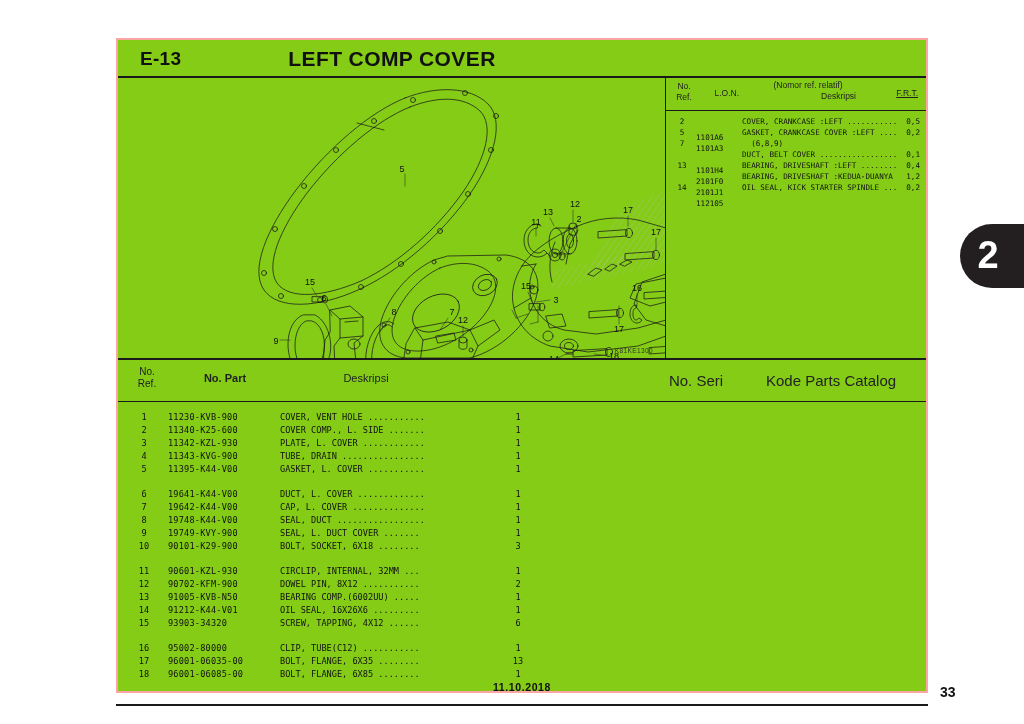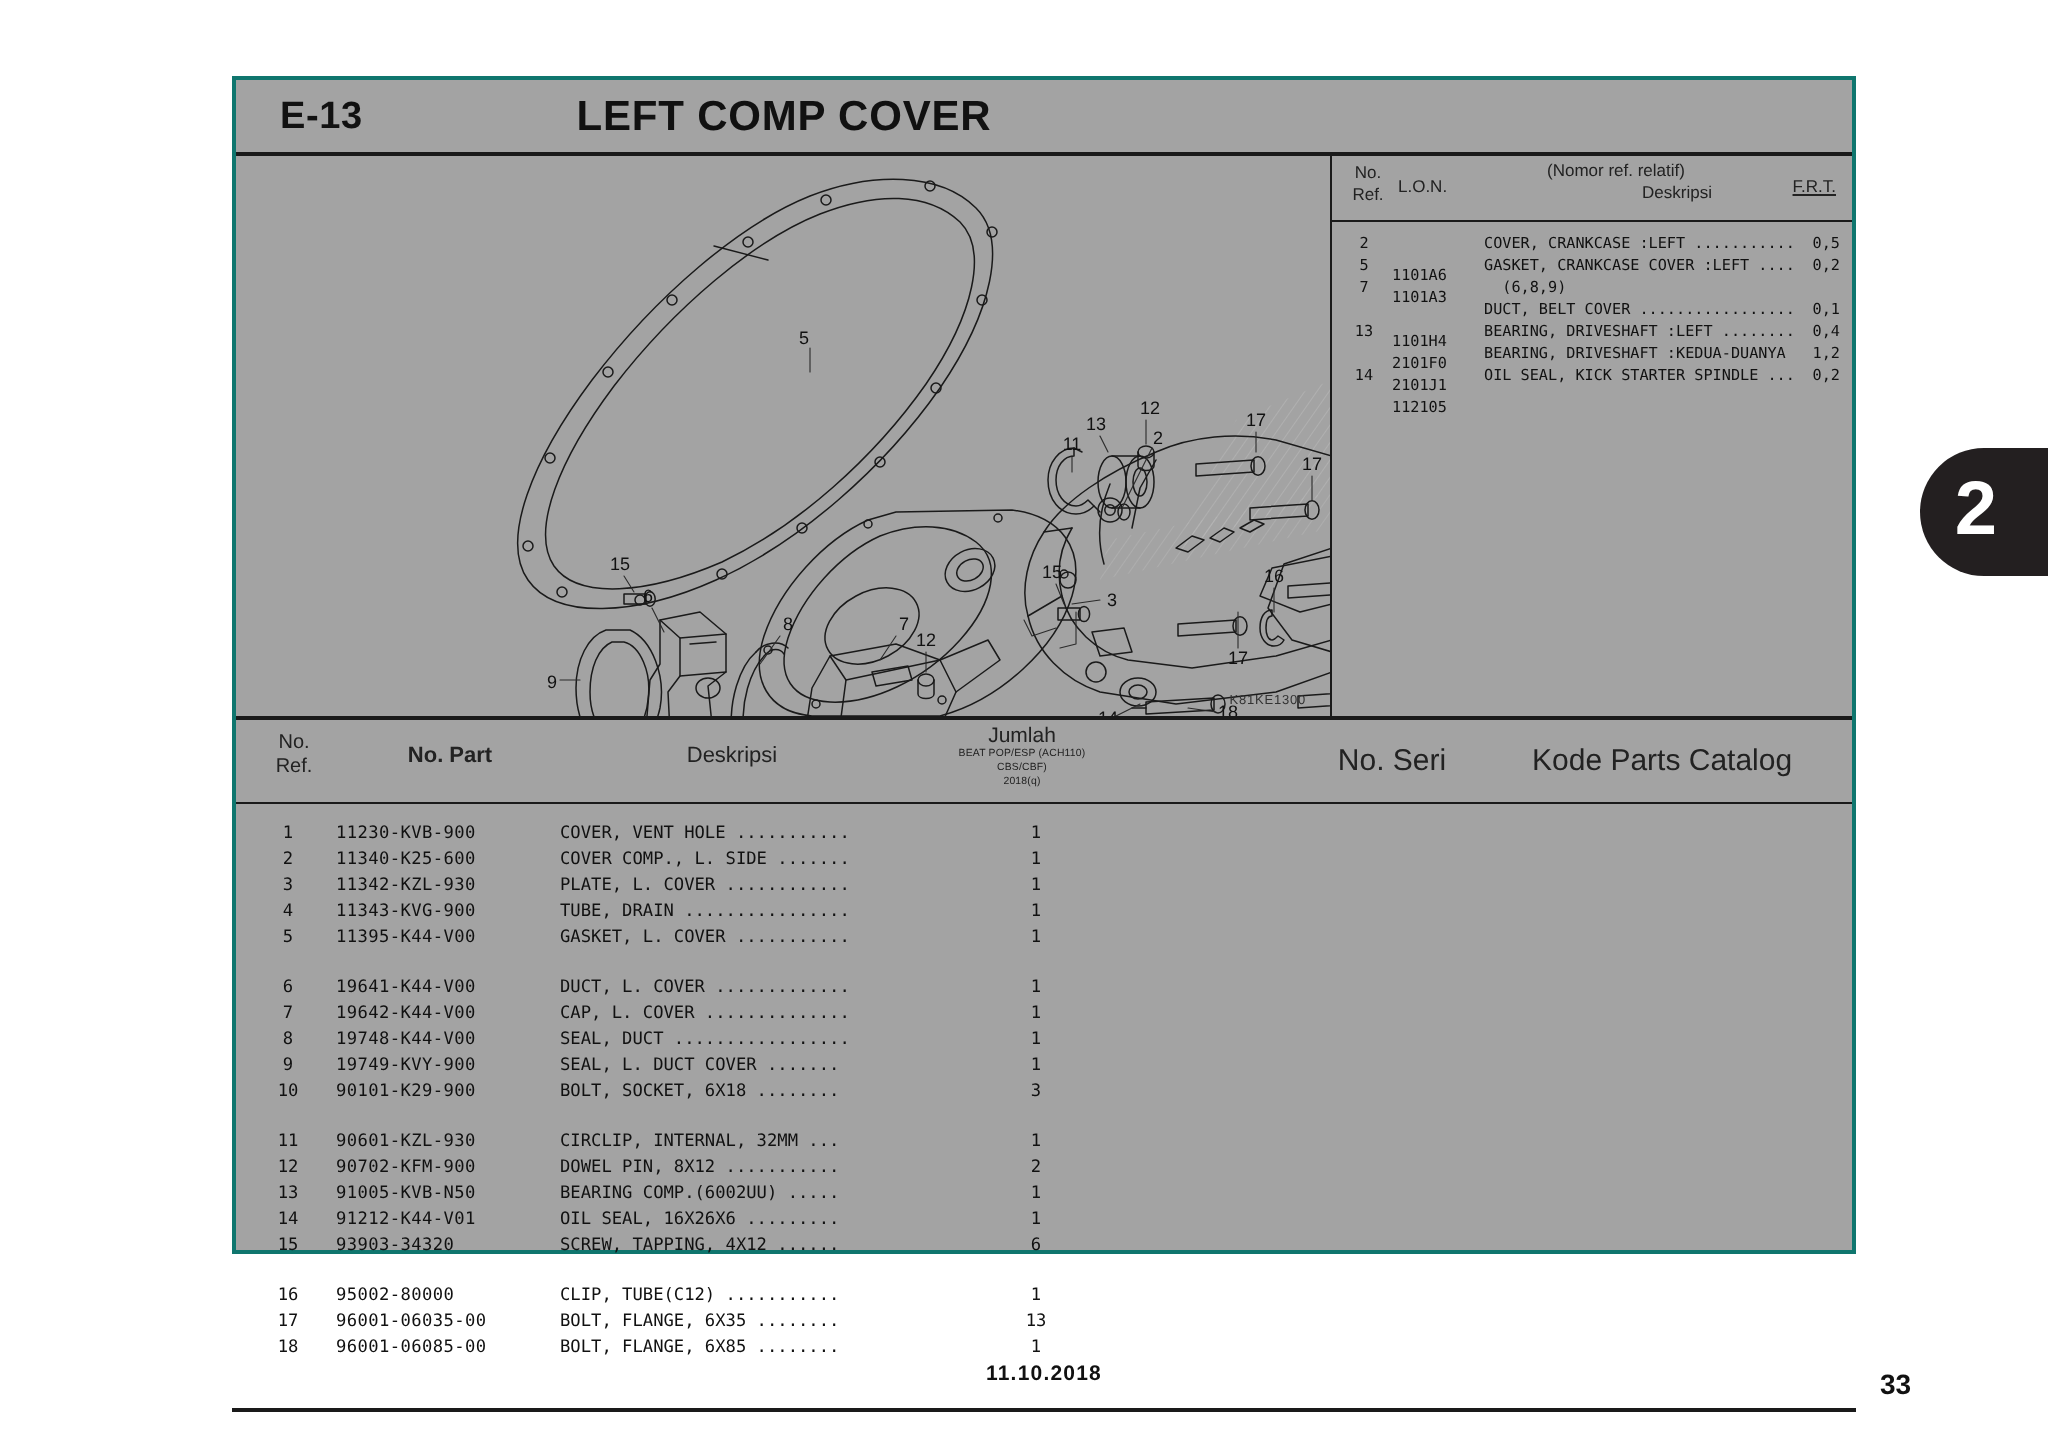--- a/index.html
+++ b/index.html
@@ -14,24 +14,24 @@
     font-family: "Liberation Sans", sans-serif;
     overflow: hidden;
   }
 
   
   #page-frame {
     position: absolute;
     left: 116px;
     top: 38px;
     width: 812px;
-    height: 589px;
-    border: 2px solid #0f766e;
+    height: 655px;
+    border: 2px solid #fca5a5;
     box-sizing: border-box;
-    background: #a3a3a3;
+    background: #84cc16;
   }
 
   
   #title-bar {
     position: absolute;
     left: 0; top: 0;
     width: 100%;
     height: 38px;
     border-bottom: 2px solid #1a1a1a;
     box-sizing: border-box;
@@ -94,21 +94,21 @@
     border-bottom: 1.2px solid #1a1a1a;
     box-sizing: border-box;
   }
   #app-h-noref {
     position: absolute; left: 5px; top: 3px;
     width: 26px; text-align: center;
     font-size: 8.5px; line-height: 10.5px; color: #222;
   }
   #app-h-lon {
     position: absolute; left: 33px; top: 10px;
-    width: 40px; text-align: left;
+    width: 40px; text-align: right;
     font-size: 8.5px; color: #222;
   }
   #app-h-desk {
     position: absolute; left: 76px; top: 2px;
     width: 132px; text-align: center;
     font-size: 8.5px; line-height: 11px; color: #222;
   }
   #app-h-desk .sub { display:block; text-align: right; padding-right: 18px;}
   #app-h-frt {
     position: absolute; right: 8px; top: 10px;
@@ -607,26 +607,20 @@
 
   <div id="mid-divider"></div>
 
   <div id="list-head">
     <div id="lh-noref">
       <span>No.</span><br>
       <span>Ref.</span>
     </div>
     <div id="lh-nopart">No. Part</div>
     <div id="lh-deskripsi">Deskripsi</div>
-    <div id="lh-jumlah">
-      <span class="j-main">Jumlah</span>
-      <span class="j-sub">BEAT POP/ESP (ACH110)</span>
-      <span class="j-sub">CBS/CBF)</span>
-      <span class="j-sub">2018(q)</span>
-    </div>
     <div id="lh-noseri">No. Seri</div>
     <div id="lh-kode">Kode Parts Catalog</div>
   </div>
 
   <div id="list-body">
       <div class="part-group">
         <div class="part-row"><span class="p-ref">1</span><span class="p-num">11230-KVB-900</span><span class="p-desc">COVER, VENT HOLE ...........</span><span class="p-qty">1</span></div>
         <div class="part-row"><span class="p-ref">2</span><span class="p-num">11340-K25-600</span><span class="p-desc">COVER COMP., L. SIDE .......</span><span class="p-qty">1</span></div>
         <div class="part-row"><span class="p-ref">3</span><span class="p-num">11342-KZL-930</span><span class="p-desc">PLATE, L. COVER ............</span><span class="p-qty">1</span></div>
         <div class="part-row"><span class="p-ref">4</span><span class="p-num">11343-KVG-900</span><span class="p-desc">TUBE, DRAIN ................</span><span class="p-qty">1</span></div>

